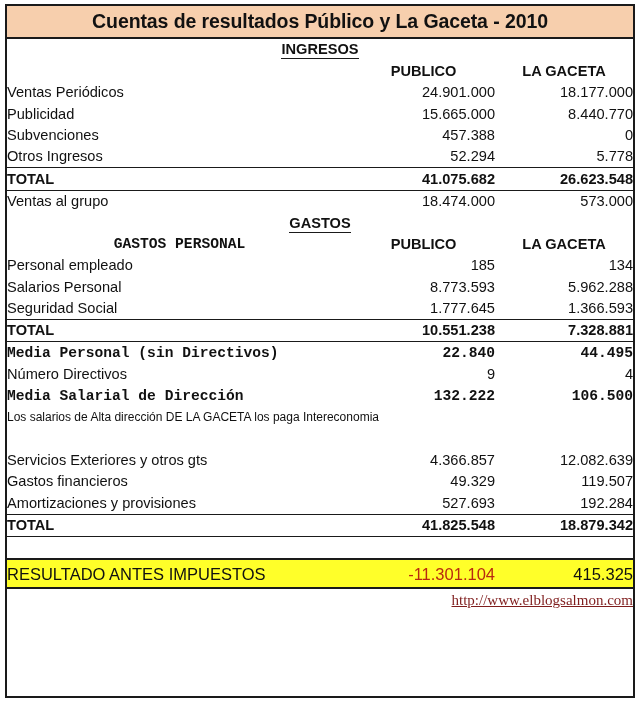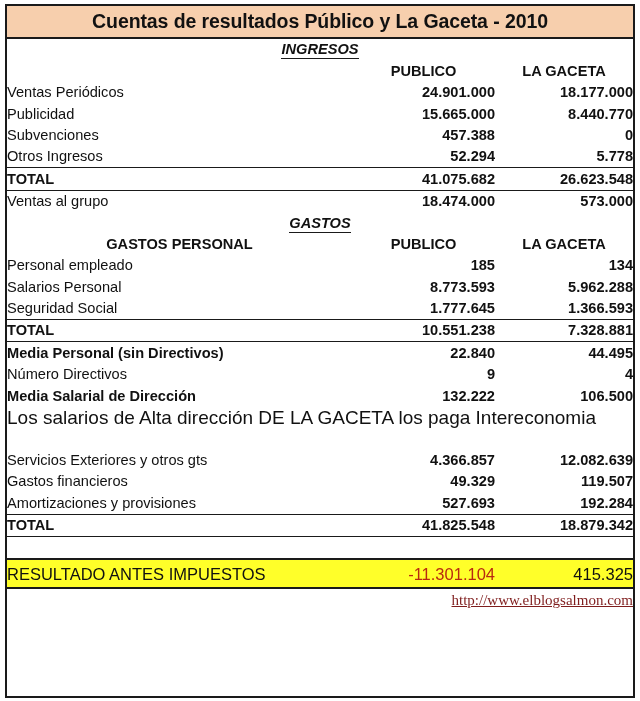--- a/index.html
+++ b/index.html
@@ -71,52 +71,50 @@
   col.c-pub   { width: 143px; }
   col.c-gac   { width: 138px; }
 
   .lbl {
     padding-left: 4px;
     text-align: left;
   }
   .num {
     padding-right: 4px;
     text-align: right;
-    font-weight: bold;
   }
   .ctr { text-align: center; }
 
-  .b { font-weight: bold; }
+  .b { font-weight: bold; font-family: Liberation Mono, monospace; }
 
   
   .banner {
     text-align: center;
     font-weight: bold;
     font-size: 14.6px;
   }
   .banner span {
     border-bottom: 1.6px solid #1a1a1a;
     padding-bottom: 1px;
-    font-style: italic;
   }
 
   
   .colhead td { font-weight: bold; text-align: center; }
 
   
   tr.total td {
     font-weight: bold;
     border-top: 1.8px solid #1a1a1a;
     border-bottom: 1.8px solid #1a1a1a;
   }
 
   .spacer td { height: 19px; }
 
   
-  .note td { font-size: 19px; margin-top: 16px; }
+  .note td { font-size: 12px; margin-top: 16px; }
 
   
   .result-wrap {
     box-sizing: border-box;
     border-top: 2px solid #1a1a1a;
     border-bottom: 2px solid #1a1a1a;
     background: #ffff29;
   }
   .result-wrap table.grid td {
     height: 27px;

